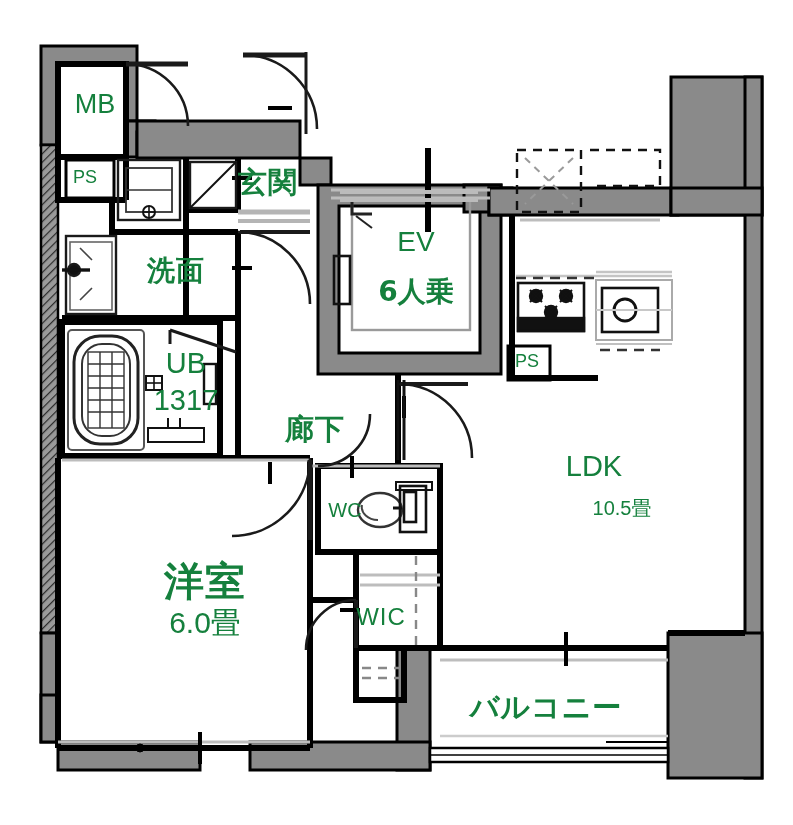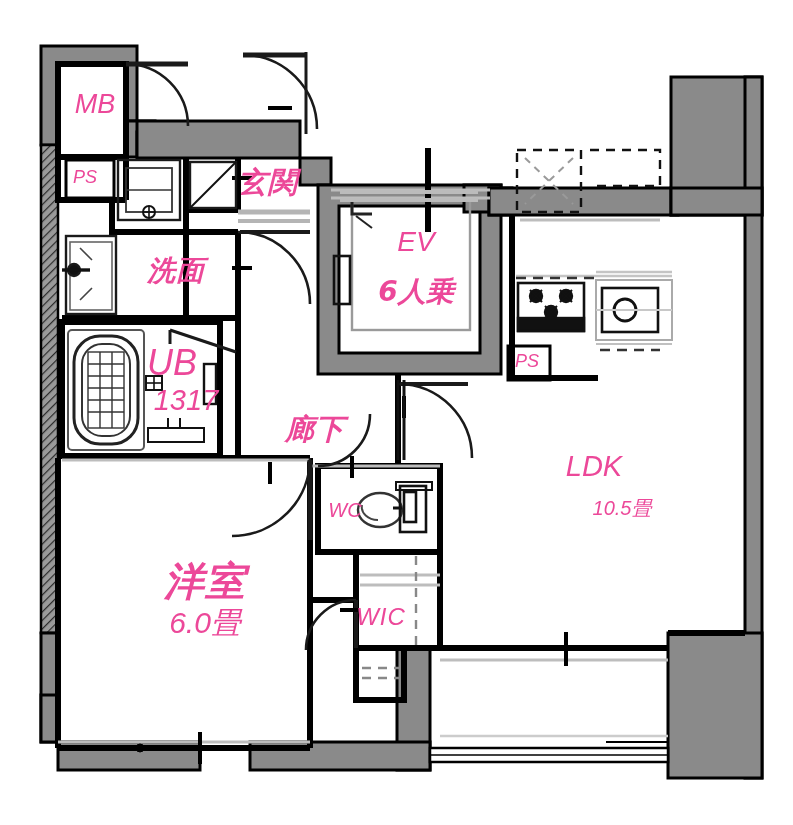--- a/index.html
+++ b/index.html
@@ -1,21 +1,21 @@
 <!DOCTYPE html>
 <html><head>
 <meta charset="utf-8">
 <title>Floor Plan</title>
 <style>
   html,body{margin:0;padding:0;background:#ffffff;}
   body{font-family:"Liberation Sans","DejaVu Sans",sans-serif;}
   #stage{position:relative;width:793px;height:825px;background:#ffffff;overflow:hidden;}
   #plan{position:absolute;left:0;top:0;}
-  .lbl{position:absolute;color:#ec4899;white-space:pre;line-height:1.05;text-align:left;
-       font-family:"Liberation Sans","DejaVu Sans",sans-serif;font-style:italic;}
+  .lbl{position:absolute;color:#15803d;white-space:pre;line-height:1.05;text-align:left;
+       font-family:"Liberation Sans","DejaVu Sans",sans-serif;}
   .lbl.jp{font-family:"DejaVu Sans","Liberation Sans",sans-serif;font-weight:600;}
   .lbl.lat{font-family:"Liberation Sans","DejaVu Sans",sans-serif;font-weight:400;}
   .ctr{transform:translate(-50%,-50%);}
 </style>
 </head>
 <body>
 
 <div id="stage">
 
 <svg id="plan" width="793" height="825" viewBox="0 0 793 825" shape-rendering="geometricPrecision">
@@ -310,34 +310,35 @@
 </svg>
 
 <div class="lbl lat ctr" style="left:95px;top:104px;font-size:27px;">MB</div>
 
 <div class="lbl lat ctr" style="left:85px;top:177px;font-size:18px;">PS</div>
 
 <div class="lbl jp ctr" style="left:268px;top:182px;font-size:29px;letter-spacing:1px;">玄関</div>
 
 <div class="lbl jp ctr" style="left:176px;top:271px;font-size:28px;letter-spacing:1px;">洗面</div>
 
-<div class="lbl lat ctr" style="left:172px;top:363px;font-size:36px;">UB</div>
+<div class="lbl lat ctr" style="left:186px;top:363px;font-size:29px;">UB</div>
 <div class="lbl lat ctr" style="left:186px;top:400px;font-size:29px;">1317</div>
 
 <div class="lbl jp ctr" style="left:279px;top:429px;font-size:29px;letter-spacing:1px;margin-left:36px;">廊下</div>
 
 <div class="lbl lat ctr" style="left:416px;top:242px;font-size:28px;">EV</div>
 <div class="lbl jp ctr" style="left:416px;top:292px;font-size:28px;letter-spacing:0px;">6人乗</div>
 
 <div class="lbl lat ctr" style="left:527px;top:361px;font-size:18px;">PS</div>
 
 <div class="lbl lat ctr" style="left:594px;top:466px;font-size:29px;">LDK</div>
 <div class="lbl lat ctr" style="left:622px;top:508px;font-size:20px;">10.5畳</div>
 
 <div class="lbl lat ctr" style="left:345px;top:510px;font-size:20px;">WC</div>
 
 <div class="lbl jp ctr" style="left:205px;top:581px;font-size:40px;letter-spacing:1px;">洋室</div>
 <div class="lbl lat ctr" style="left:205px;top:623px;font-size:30px;">6.0畳</div>
 
 <div class="lbl lat ctr" style="left:381px;top:617px;font-size:24px;letter-spacing:1px;">WIC</div>
 
+<div class="lbl jp ctr" style="left:546px;top:707px;font-size:29px;letter-spacing:1px;">バルコニー</div>
 
 </div>
 
 </body></html>

